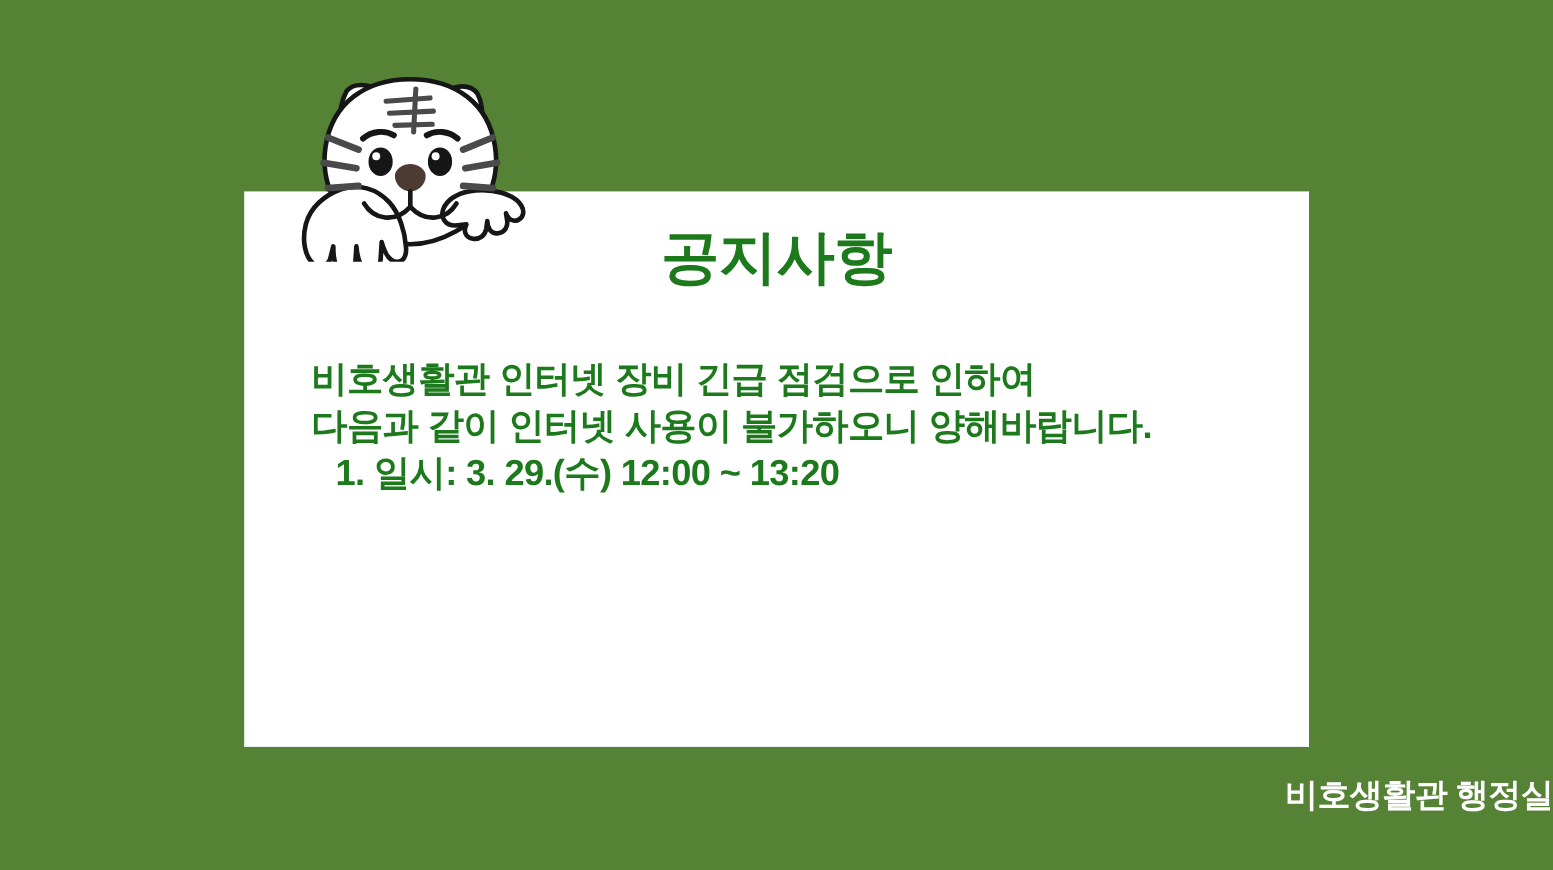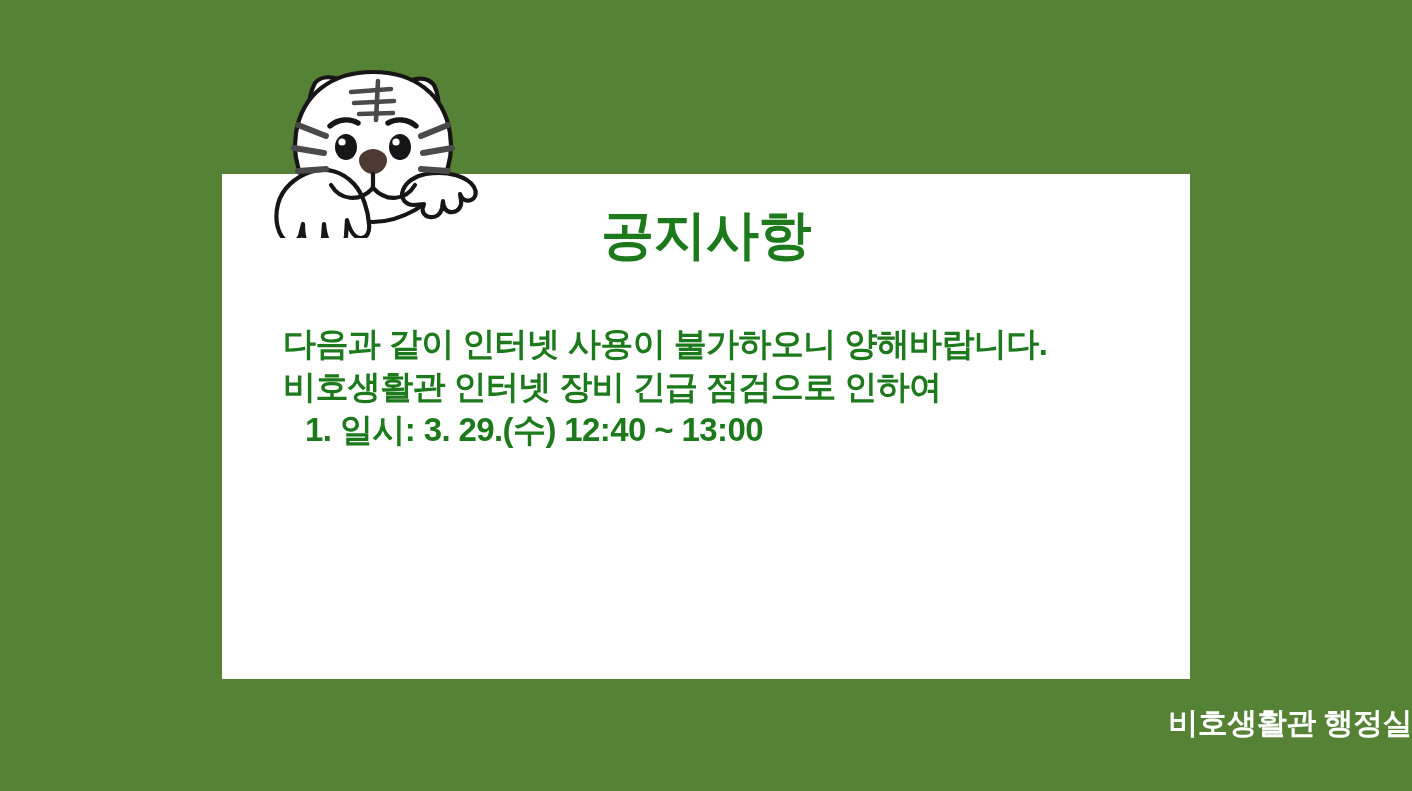--- a/index.html
+++ b/index.html
@@ -97,23 +97,23 @@
 </head>
 <body>
 
 <div id="poster">
 
   <div id="notice-card">
 
     <div id="notice-title">공지사항</div>
 
     <div id="notice-body">
+      <span class="body-line">비호생활관 인터넷 장비 긴급 점검으로 인하여</span>
       <span class="body-line">다음과 같이 인터넷 사용이 불가하오니 양해바랍니다.</span>
-      <span class="body-line">비호생활관 인터넷 장비 긴급 점검으로 인하여</span>
-      <span class="body-line indent">1. 일시: 3. 29.(수) 12:40 ~ 13:00</span>
+      <span class="body-line indent">1. 일시: 3. 29.(수) 12:00 ~ 13:20</span>
     </div>
   </div>
 
   <div id="mascot">
     <svg viewBox="0 0 230 190" xmlns="http://www.w3.org/2000/svg">
       <g stroke="#161616" stroke-width="4.2" stroke-linecap="round" stroke-linejoin="round">
 
         <path d="M62 101 C49 80 48 51 57 35 C66 24 87 30 101 44 C89 57 74 76 62 101 Z" fill="#ffffff"></path>
 
         <path d="M168 101 C181 80 184 52 176 37 C167 25 147 31 133 45 C145 58 158 76 168 101 Z" fill="#ffffff"></path>

